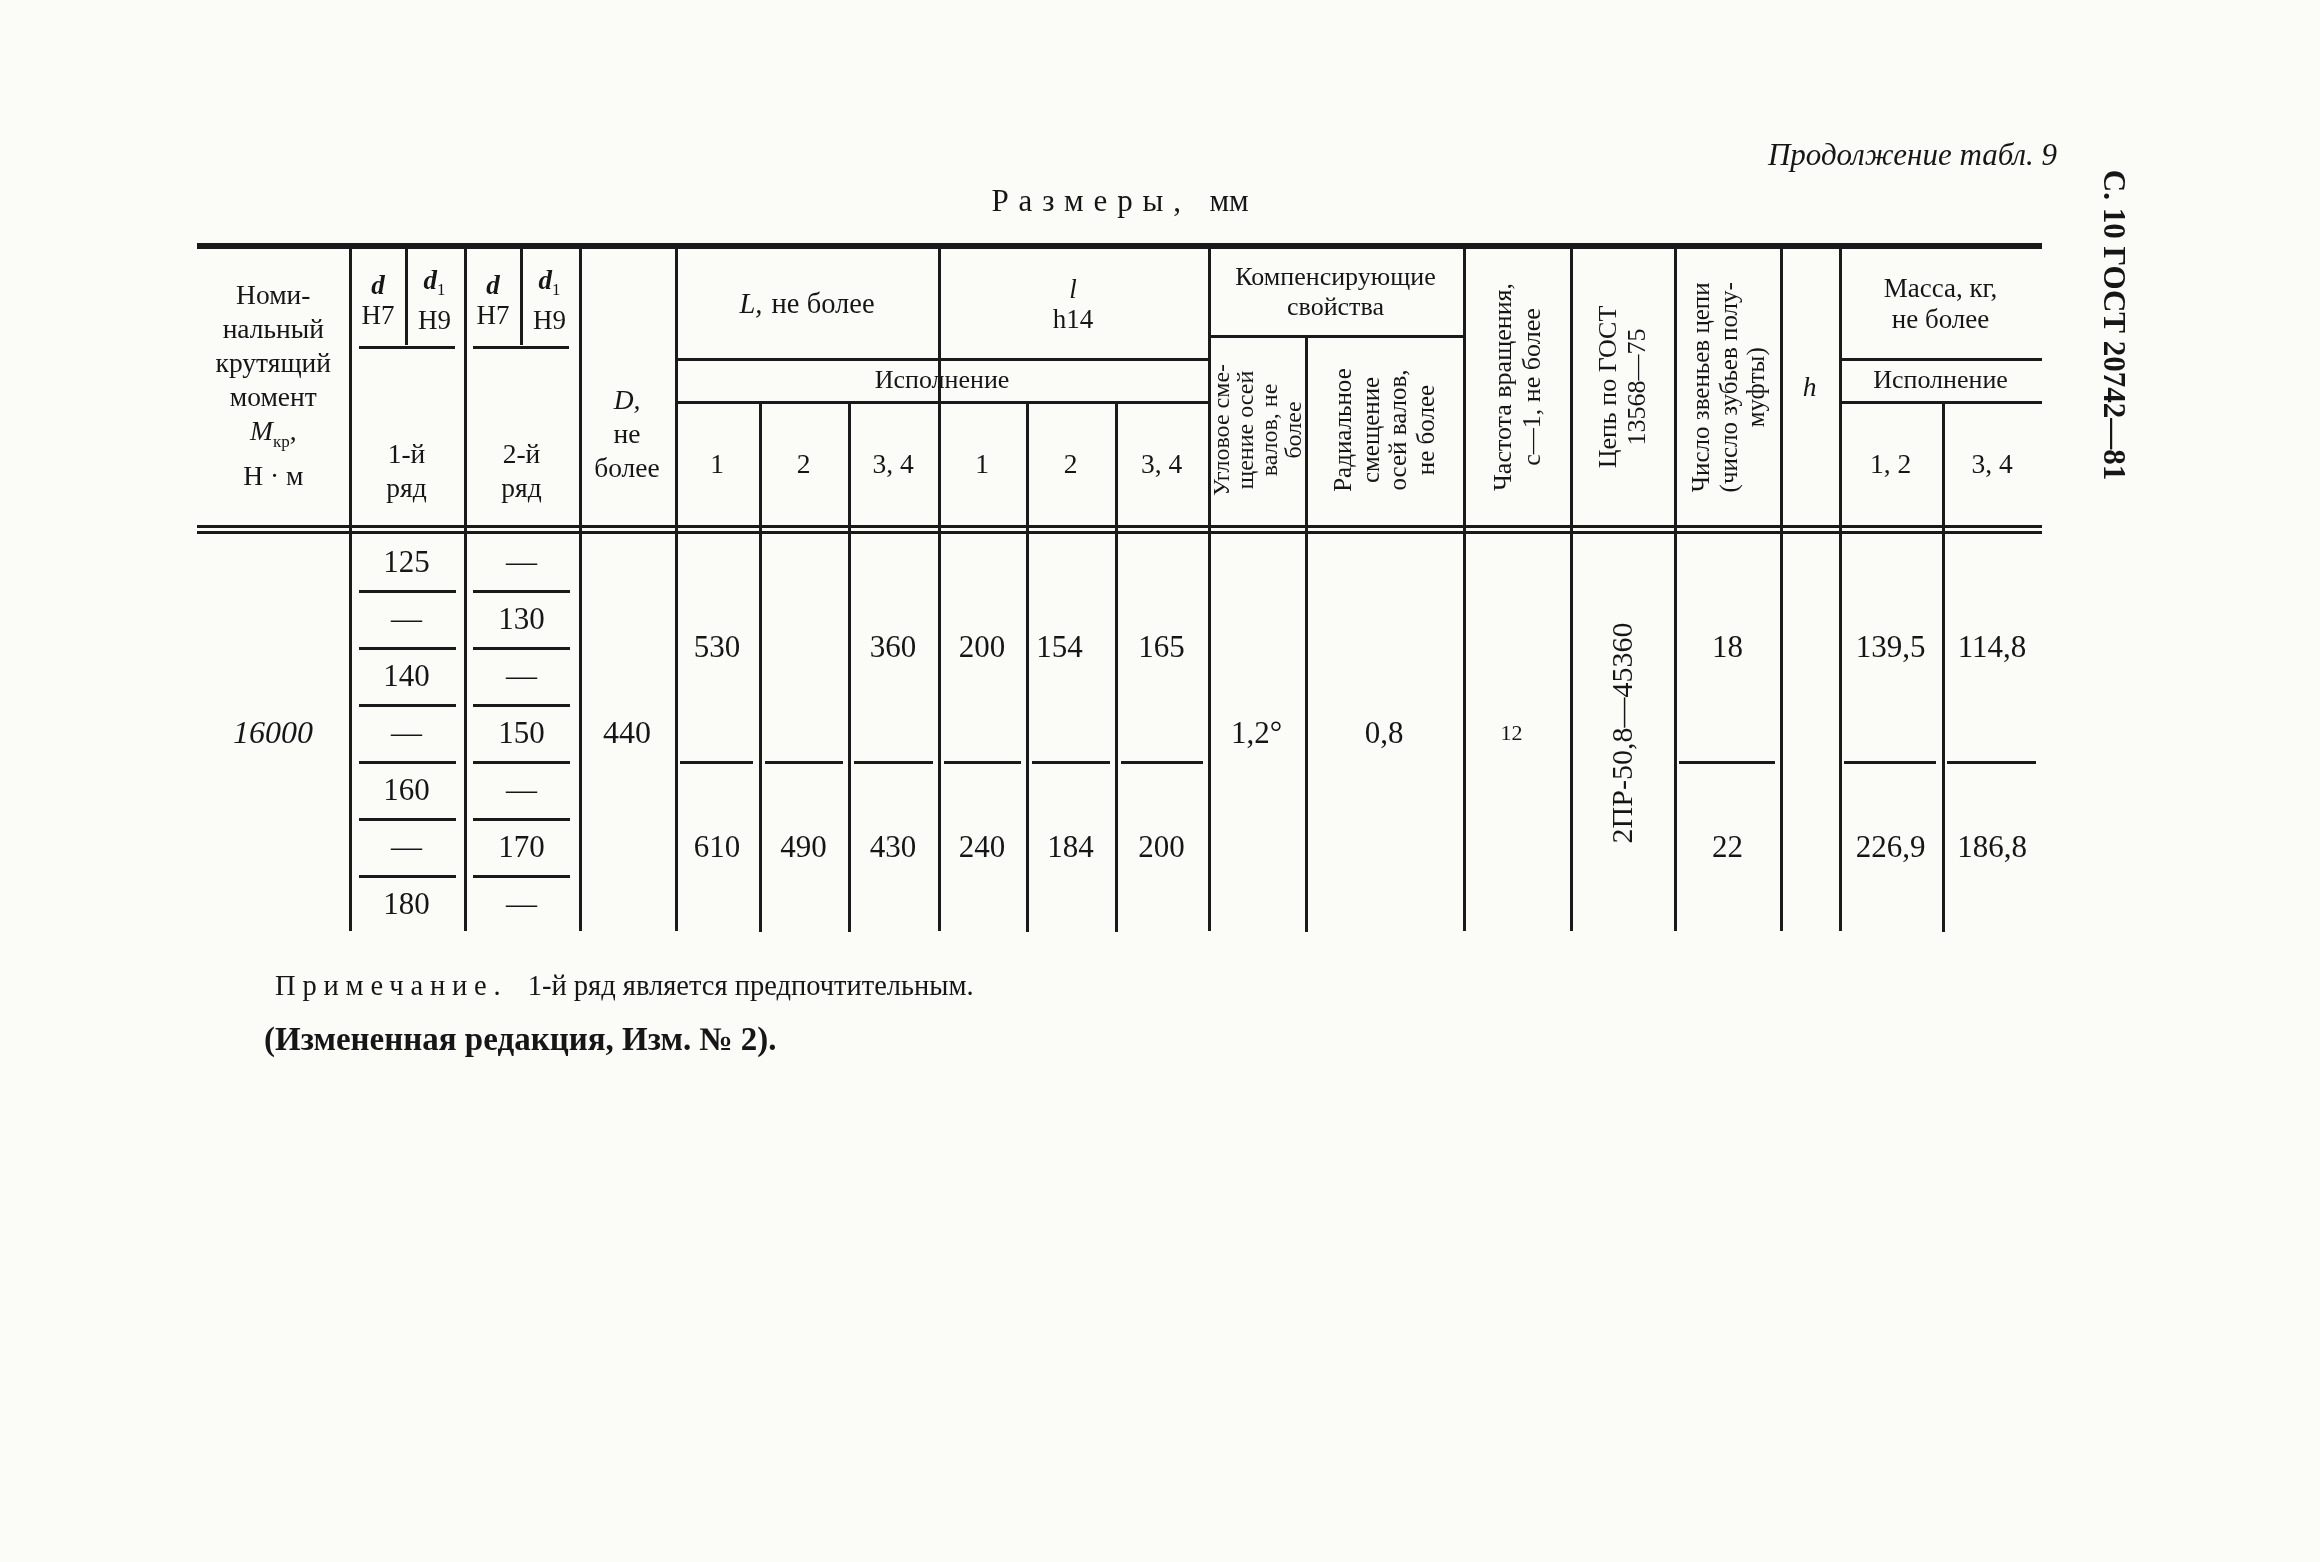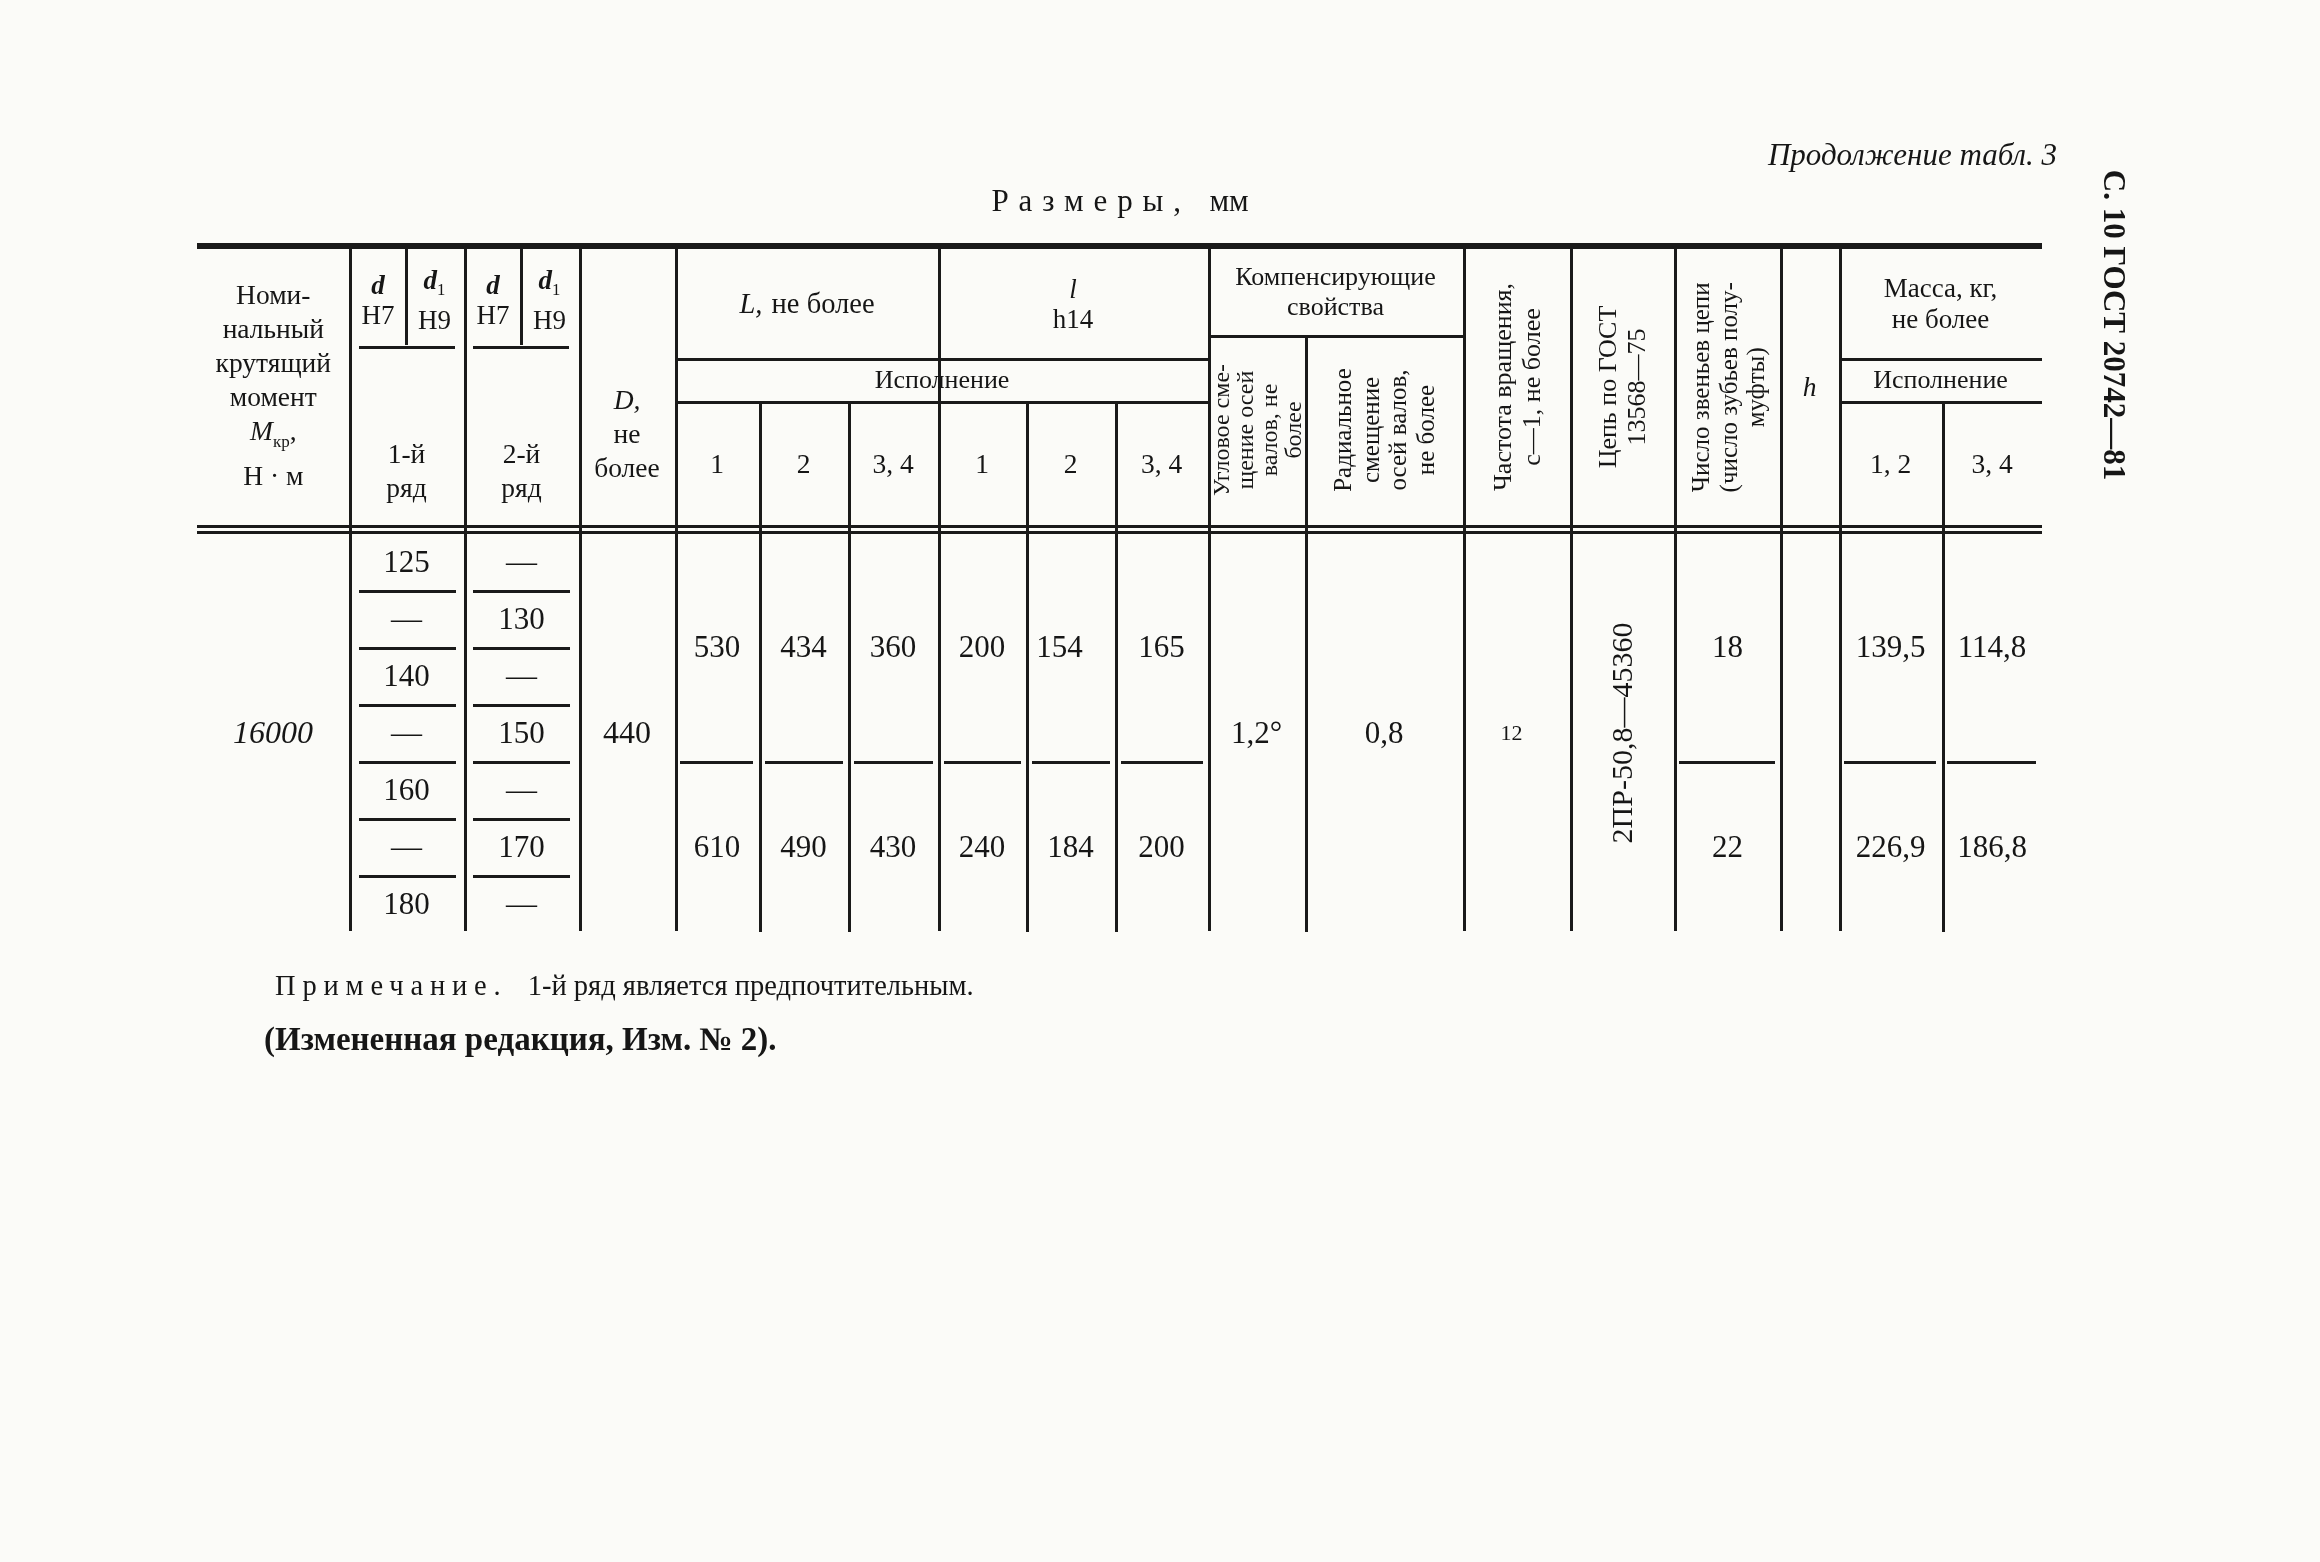--- a/index.html
+++ b/index.html
@@ -17,21 +17,21 @@
   .rot{transform:rotate(-90deg);text-align:center;}
   .rotcw{transform:rotate(90deg);white-space:nowrap;}
   .nowrap{white-space:nowrap;}
 </style>
 </head>
 <body>
 
 <div class="page">
 
   <div class="cell row" style="left:1561px;top:134px;width:496px;height:42px;justify-content:flex-end;font-size:31px;font-style:italic;">
-    <span>Продолжение табл. 3</span>
+    <span>Продолжение табл. 9</span>
   </div>
 
   <div class="cell" style="left:2074px;top:118px;width:81px;height:413px;">
     <div class="rotcw b" style="font-size:31px;">С. 10 ГОСТ 20742—81</div>
   </div>
 
   <div class="cell row" style="left:197px;top:180px;width:1846px;height:42px;font-size:31px;">
     <span style="letter-spacing:0.32em;">Размеры,</span>
     <span style="margin-left:18.4px;">мм</span>
   </div>
@@ -274,23 +274,20 @@
         <div>—</div>
       </div>
 
     <div class="cell" style="left:382px;top:290px;width:96px;height:399px;font-size:32px;">
         <div>440</div>
       </div>
 
     <div class="cell" style="left:478px;top:290px;width:84px;height:228px;font-size:31px;">
         <div>530</div>
       </div>
-    <div class="cell" style="left:562px;top:290px;width:89px;height:228px;font-size:31px;">
-        <div>434</div>
-      </div>
     <div class="cell" style="left:651px;top:290px;width:90px;height:228px;font-size:31px;">
         <div>360</div>
       </div>
     <div class="cell" style="left:741px;top:290px;width:88px;height:228px;font-size:31px;">
         <div>200</div>
       </div>
     <div class="cell" style="left:829px;top:290px;width:67px;height:228px;font-size:31px;">
         <div>154</div>
       </div>
     <div class="cell" style="left:918px;top:290px;width:93px;height:228px;font-size:31px;">

